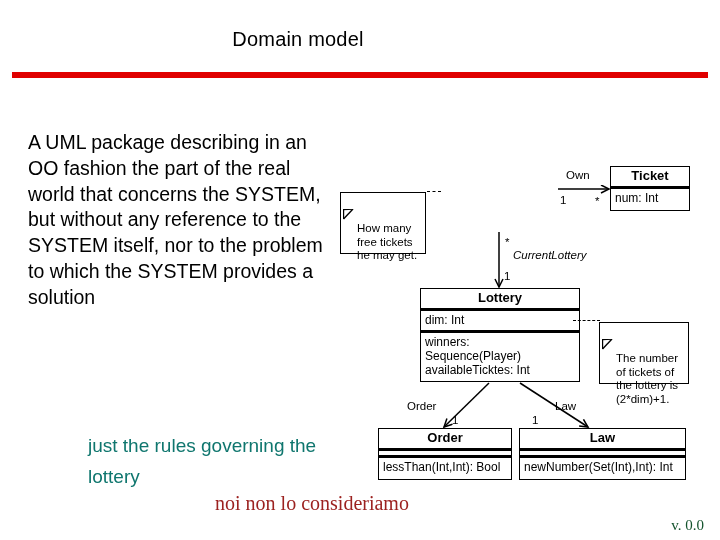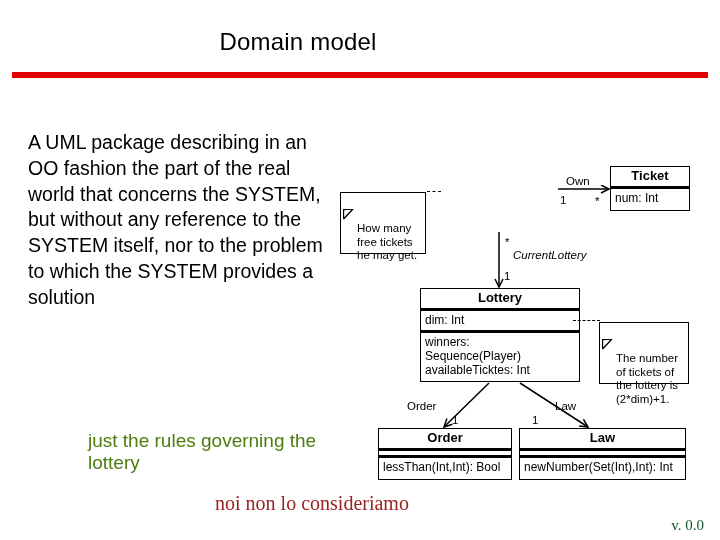--- a/index.html
+++ b/index.html
@@ -17,21 +17,21 @@
     color: #000000;
   }
 
   
   #slide-title {
     position: absolute;
     left: 0;
     top: 28px;
     width: 596px;
     text-align: center;
-    font-size: 24px;
+    font-size: 20px;
     font-weight: 400;
     letter-spacing: 0.2px;
     color: #000;
   }
   #title-rule {
     position: absolute;
     left: 12px;
     top: 72px;
     width: 696px;
     height: 6px;
@@ -50,22 +50,22 @@
     white-space: pre-line;
   }
 
   
   #rules-note {
     position: absolute;
     left: 88px;
     top: 430px;
     width: 280px;
     font-size: 19px;
-    line-height: 22px;
-    color: #4d7c0f;
+    line-height: 31px;
+    color: #0f766e;
     white-space: pre-line;
   }
   #italian-note {
     position: absolute;
     left: 172px;
     top: 492px;
     width: 280px;
     text-align: center;
     font-family: "Liberation Serif", serif;
     font-size: 20px;
@@ -230,21 +230,21 @@
 
     <line x1="558" y1="189" x2="609" y2="189" stroke="#000" stroke-width="1.5" marker-end="url(#openArrow)"></line>
 
     <line x1="499" y1="232" x2="499" y2="287" stroke="#000" stroke-width="1.5" marker-end="url(#openArrow)"></line>
 
     <line x1="489" y1="383" x2="444" y2="427" stroke="#000" stroke-width="1.5" marker-end="url(#openArrow)"></line>
 
     <line x1="520" y1="383" x2="588" y2="427" stroke="#000" stroke-width="1.5" marker-end="url(#openArrow)"></line>
   </svg>
 
-  <div class="edge-label" style="left:566px; top:169px;margin-top:6px;">Own</div>
+  <div class="edge-label" style="left:566px; top:169px;">Own</div>
   <div class="mult-label" style="left:560px; top:194px;">1</div>
   <div class="mult-label" style="left:595px; top:195px;">*</div>
 
   <div class="edge-label" style="left:513px; top:249px;font-style:italic;">CurrentLottery</div>
   <div class="mult-label" style="left:505px; top:236px;">*</div>
   <div class="mult-label" style="left:504px; top:270px;">1</div>
 
   <div class="edge-label" style="left:407px; top:400px;">Order</div>
   <div class="mult-label" style="left:452px; top:414px;">1</div>
 

